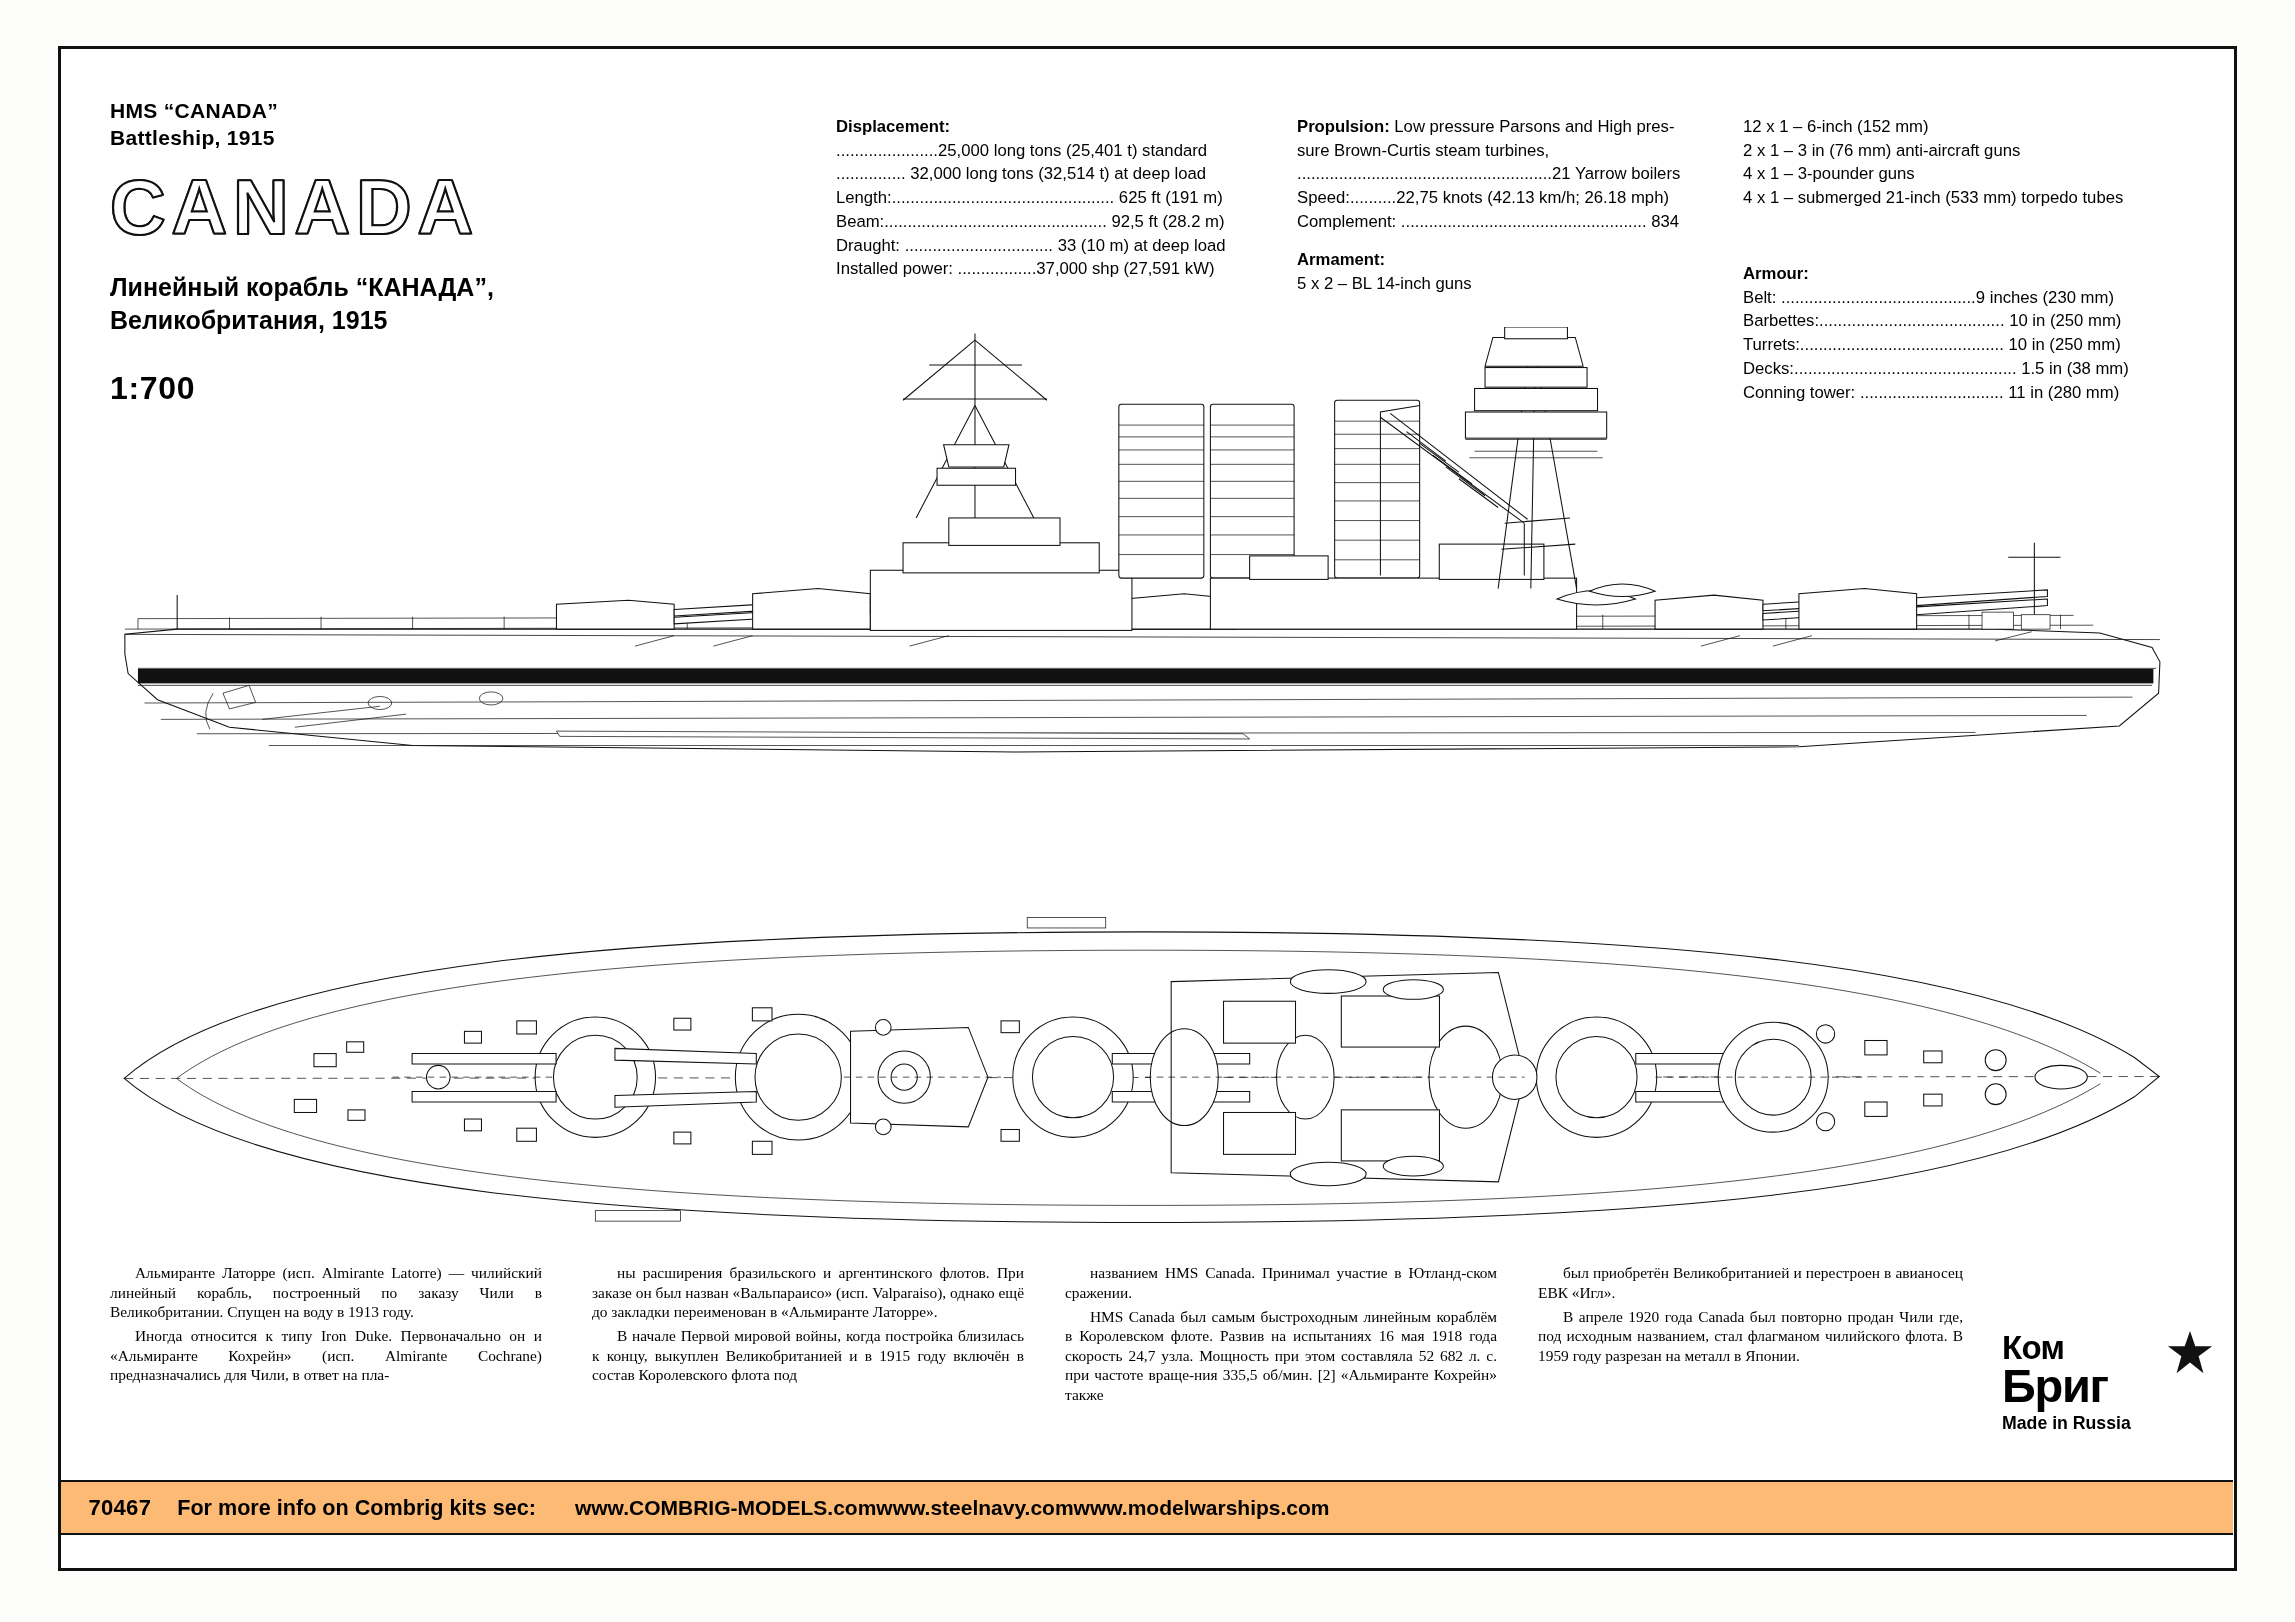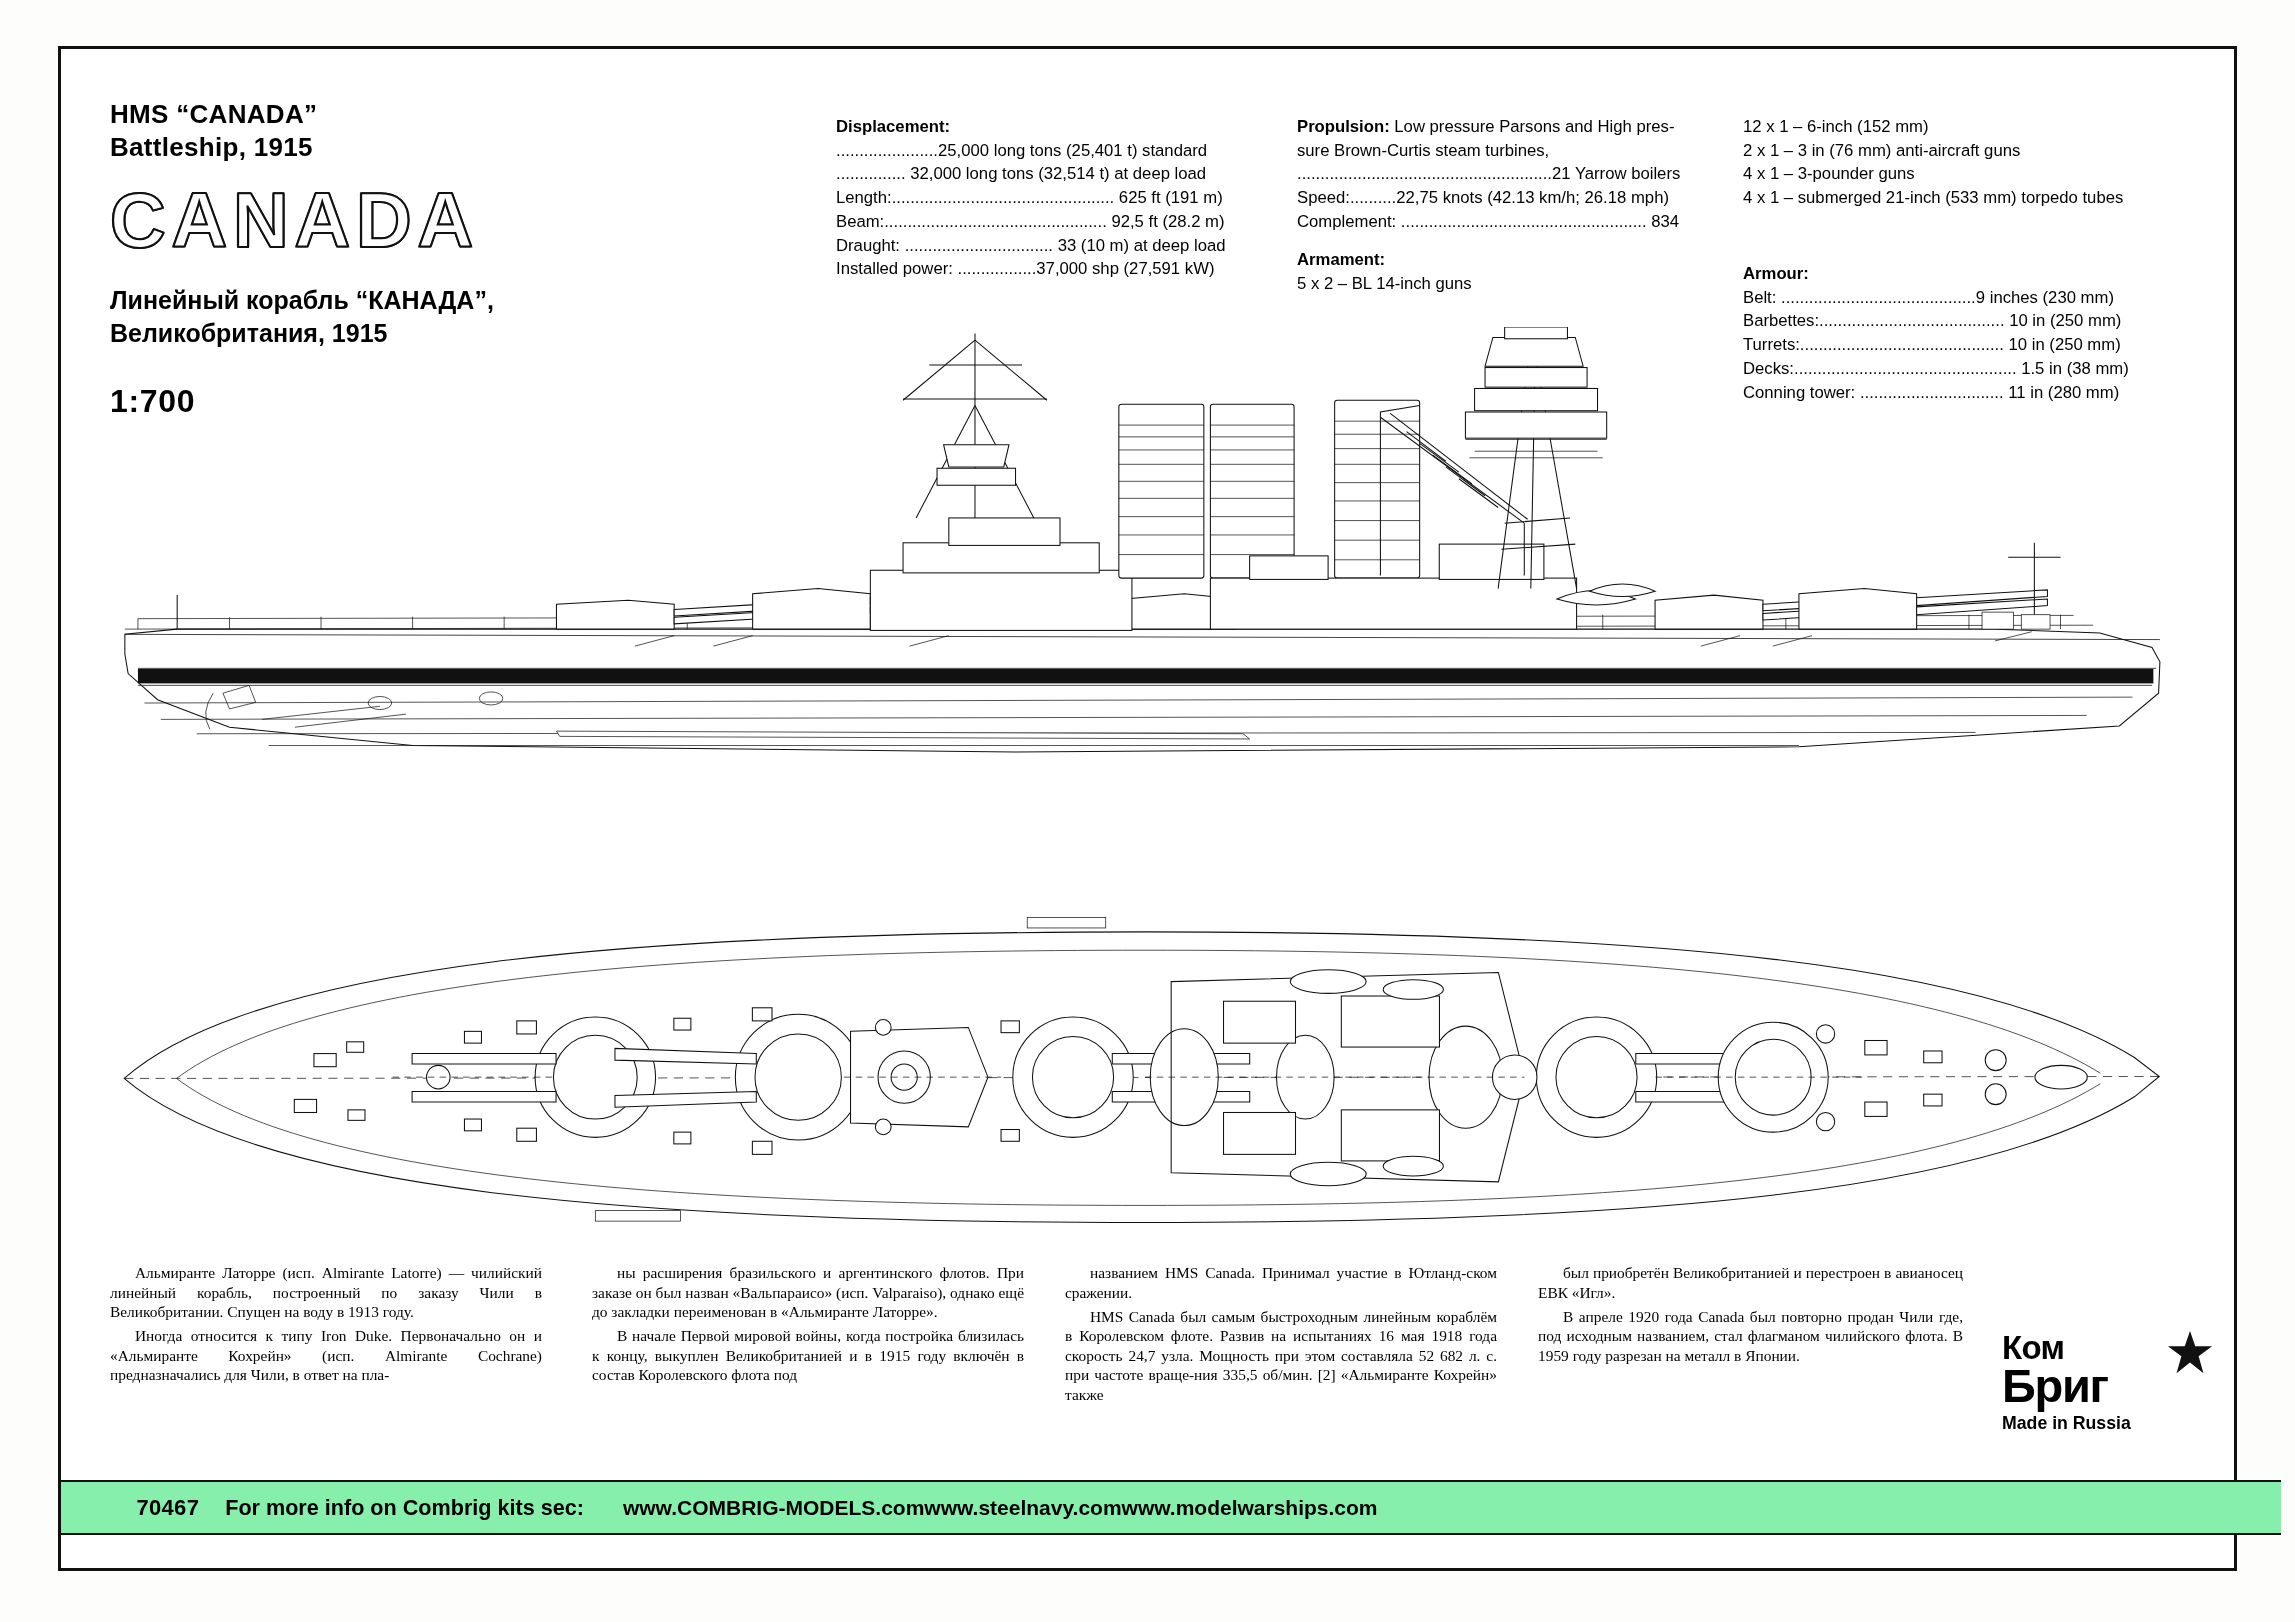--- a/index.html
+++ b/index.html
@@ -32,21 +32,21 @@
     box-sizing: border-box;
   }
   
   .title-block {
     position: absolute;
     left: 110px;
     top: 98px;
     width: 707px;
   }
   .title-en {
-    font-size: 26px;
+    font-size: 21px;
     font-weight: bold;
     letter-spacing: 0.3px;
     line-height: 1.28;
   }
   .canada-wordmark {
     margin-top: 17px;
     font-size: 77px;
     font-weight: bold;
     letter-spacing: 5.9px;
     line-height: 1;
@@ -119,26 +119,25 @@
   #col3 { left: 1065px; width: 432px; }
   #col4 { left: 1538px; width: 425px; }
 
   
   .footer-bar {
     position: absolute;
     left: 61px;
     top: 1480px;
     width: 2172px;
     height: 51px;
-    background: #86efac;
+    background: #fdba74;
     border-top: 2px solid #111;
     border-bottom: 2px solid #111;
     display: flex;
     align-items: center;
-    padding-left: 48px;
   }
   .footer-code {
     font-size: 22px;
     font-weight: bold;
     margin-left: 27.5px;
     letter-spacing: 0.3px;
   }
   .footer-more {
     font-size: 21.6px;
     font-weight: bold;

